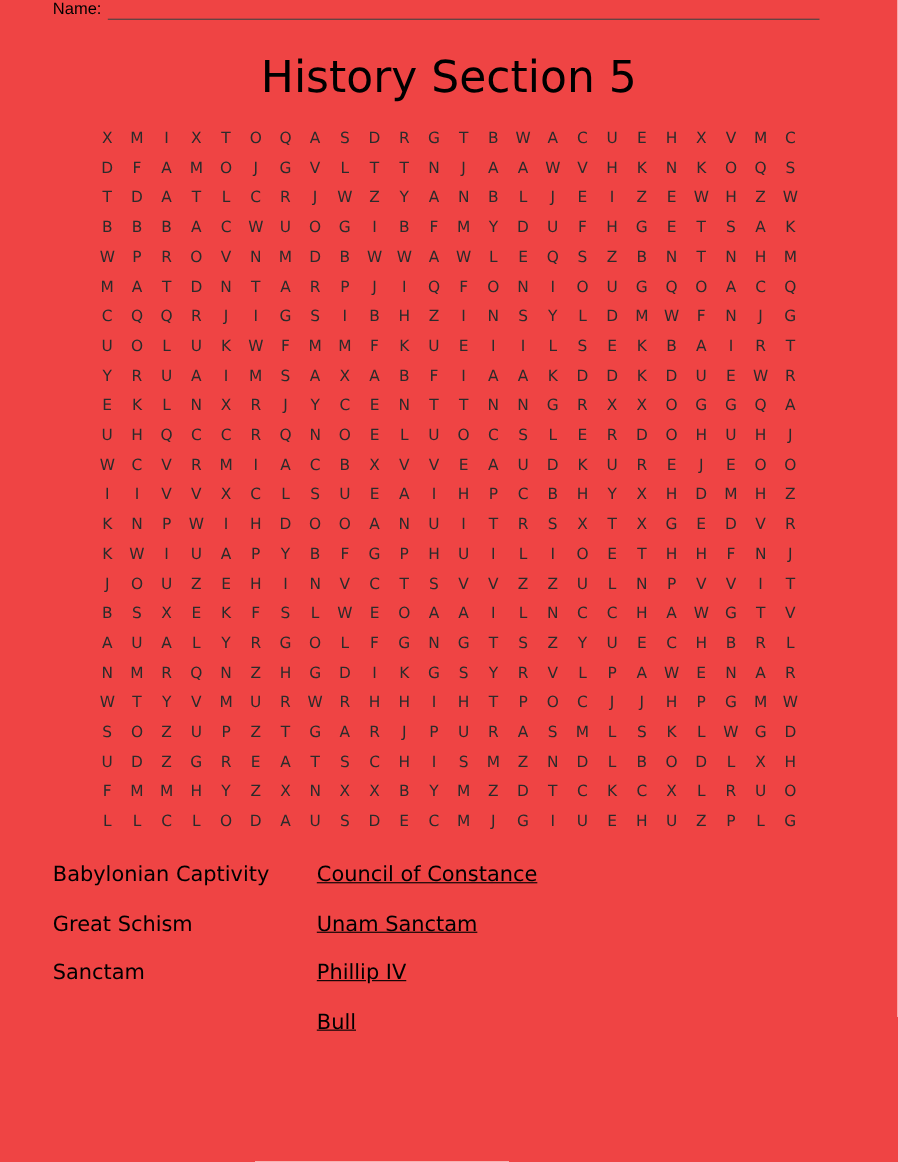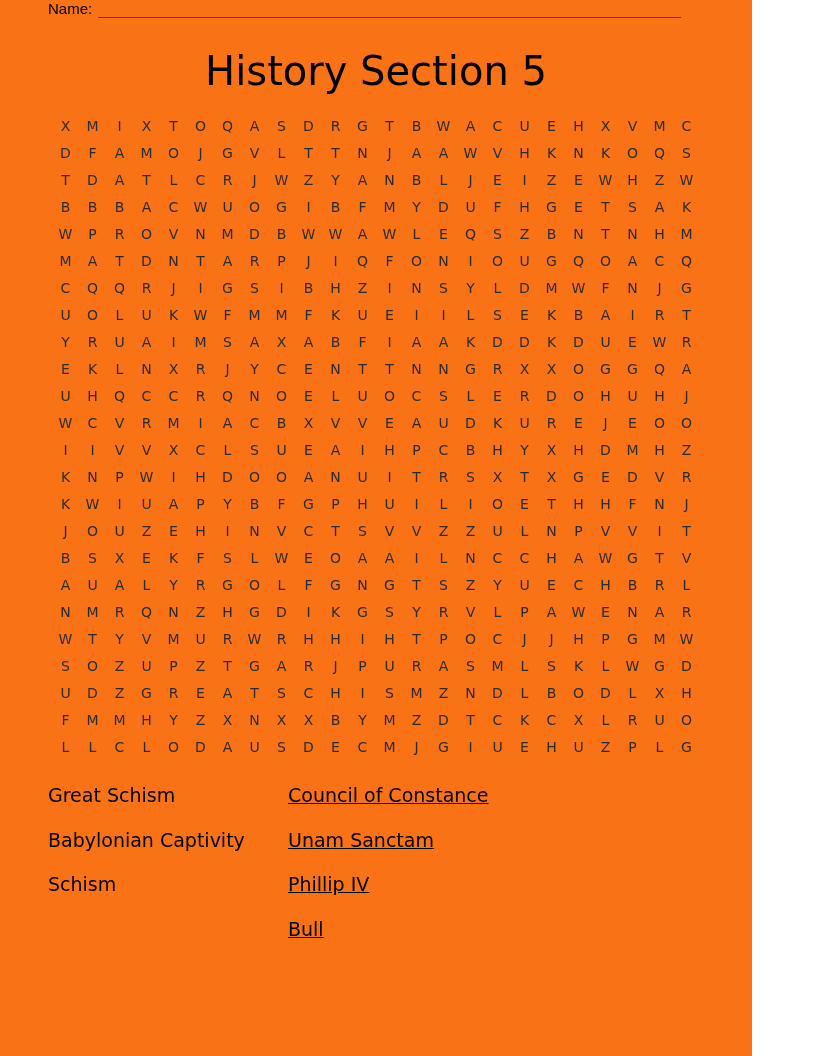--- a/index.html
+++ b/index.html
@@ -2,23 +2,23 @@
 <html><head>
 <meta charset="utf-8">
 <style>
   html, body {
     margin: 0;
     padding: 0;
     background: #ffffff;
   }
   .page {
     position: relative;
-    width: 752px;
+    width: 816px;
     height: 1056px;
-    background: #f97316;
+    background: #ef4444;
     font-family: "Liberation Sans", sans-serif;
     overflow: hidden;
   }
 
   
   .name-row {
     position: absolute;
     top: 0;
     left: 48px;
     right: 71px;
@@ -731,23 +731,23 @@
         <span class="grid-cell">U</span>
         <span class="grid-cell">Z</span>
         <span class="grid-cell">P</span>
         <span class="grid-cell">L</span>
         <span class="grid-cell">G</span>
       </div>
     </div>
 
   <div class="words">
       <div class="word-col">
+        <div class="word-item">Babylonian Captivity</div>
         <div class="word-item">Great Schism</div>
-        <div class="word-item">Babylonian Captivity</div>
-        <div class="word-item">Schism</div>
+        <div class="word-item">Sanctam</div>
       </div>
       <div class="word-col">
         <div class="word-item">Council of Constance</div>
         <div class="word-item">Unam Sanctam</div>
         <div class="word-item">Phillip IV</div>
         <div class="word-item">Bull</div>
       </div>
     </div>
 </div>
 

